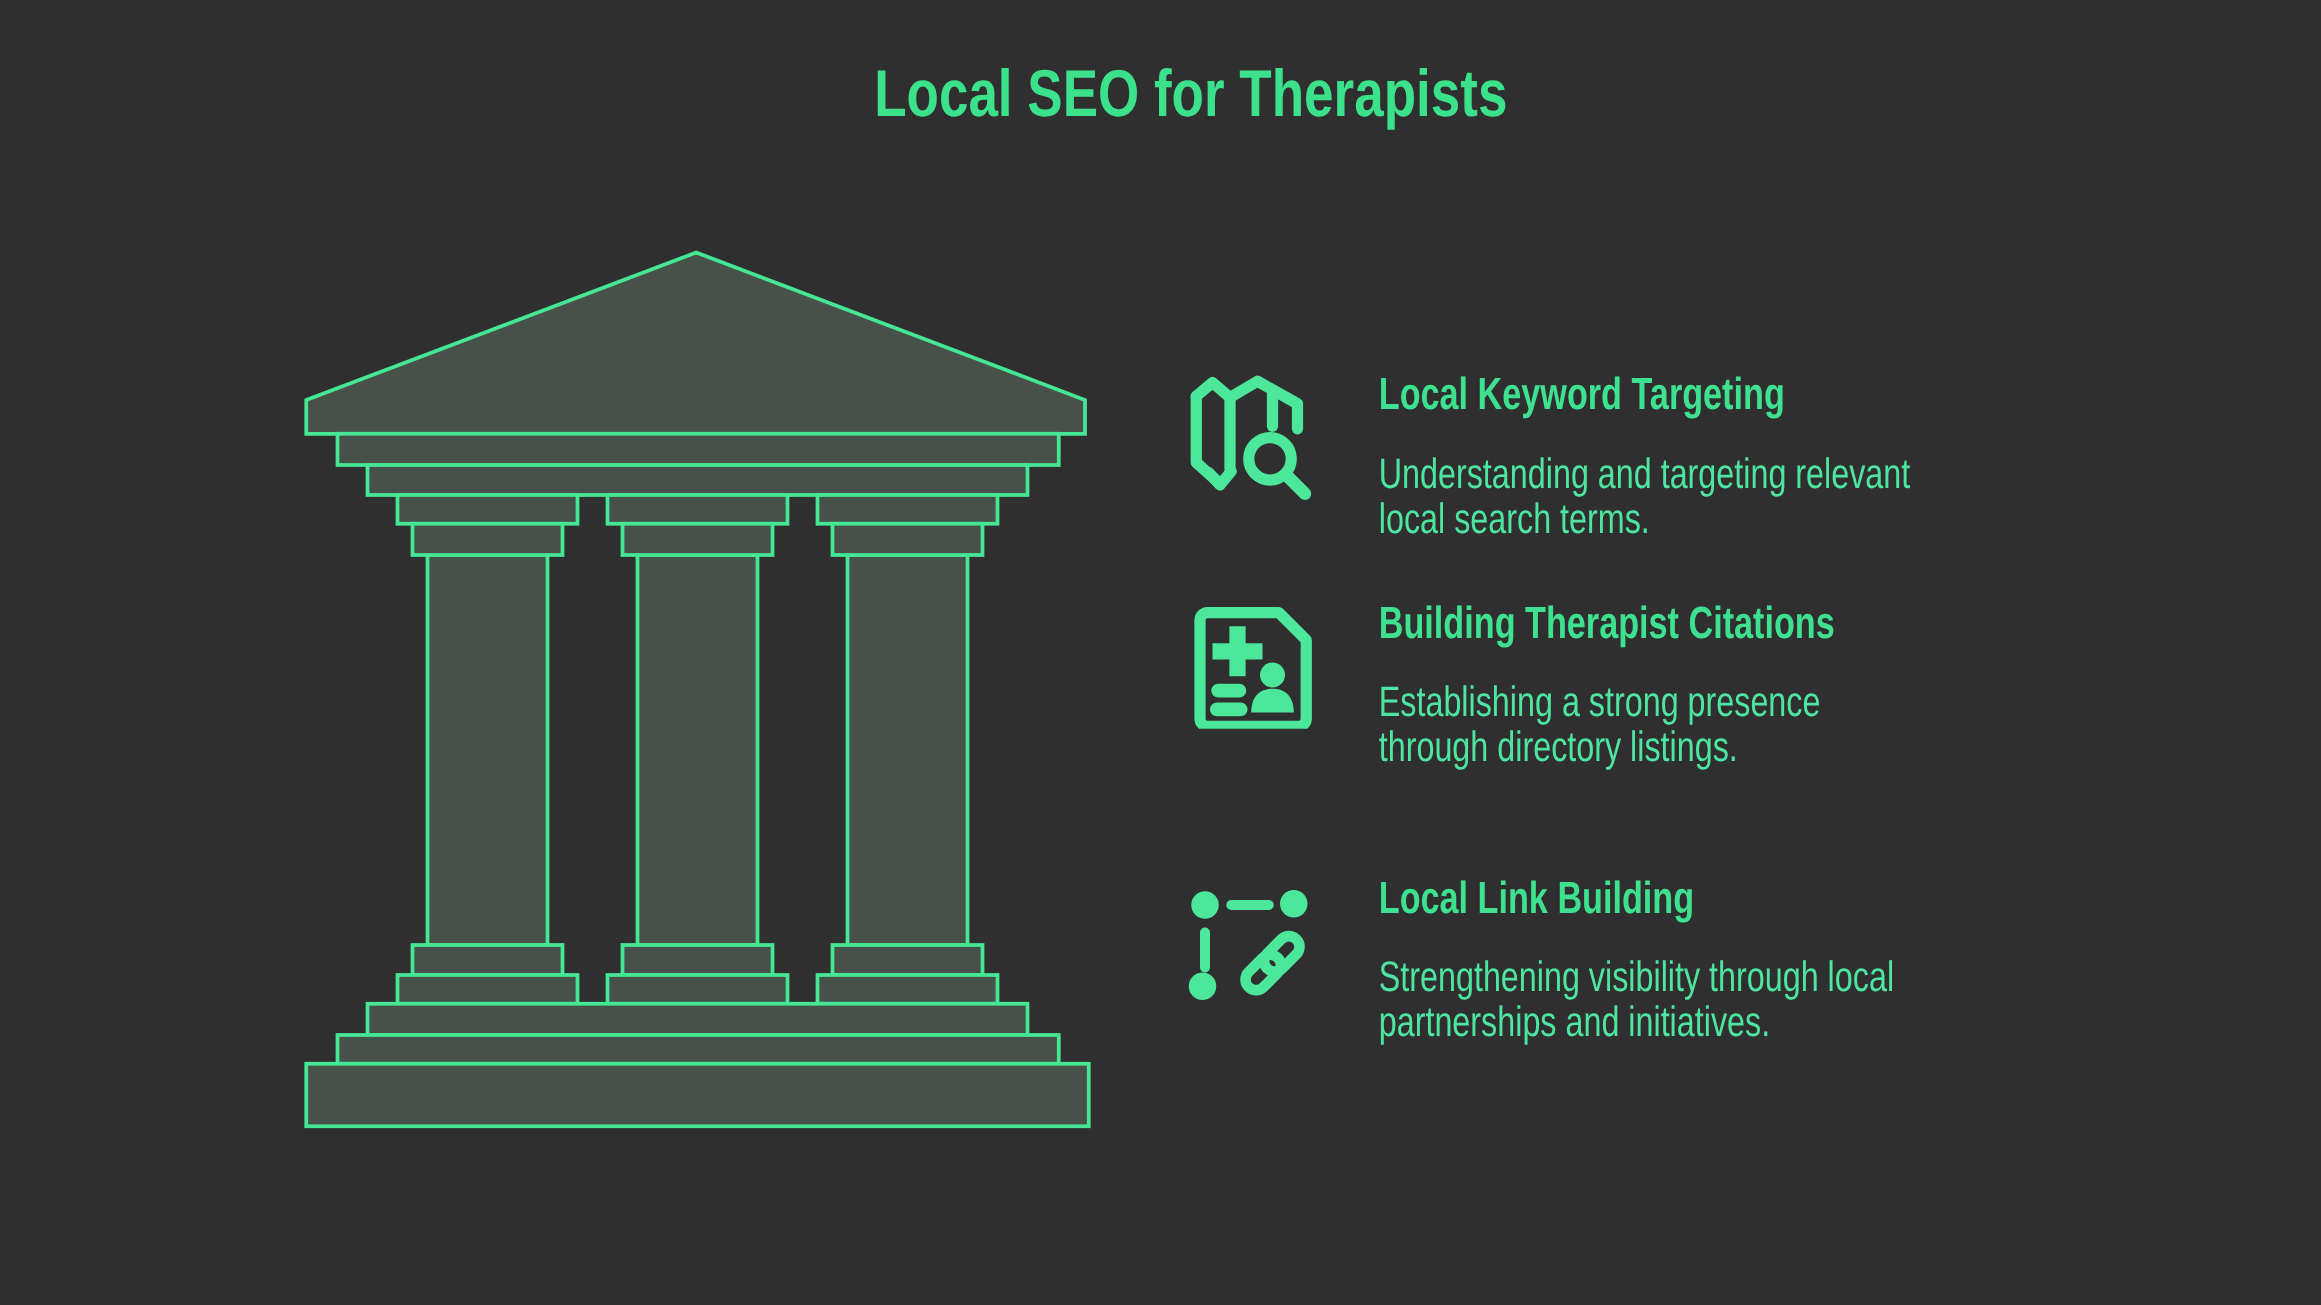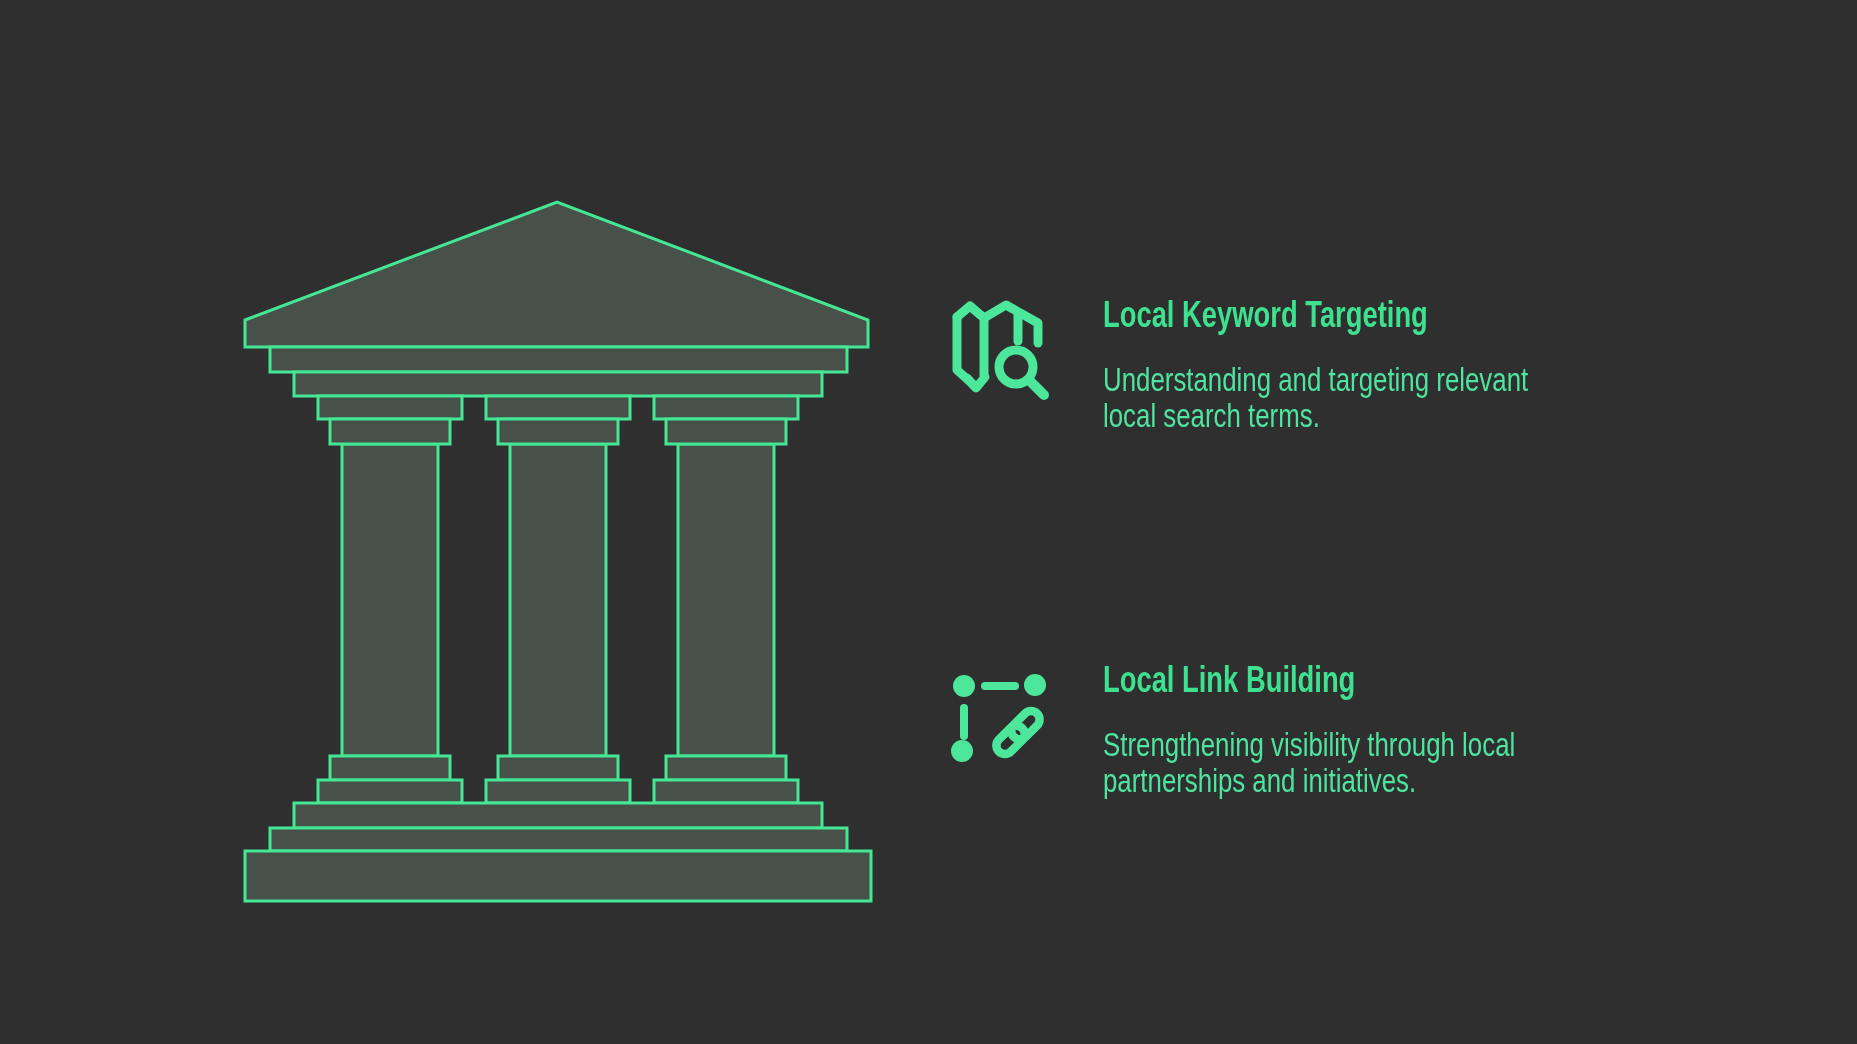--- a/index.html
+++ b/index.html
@@ -16,21 +16,21 @@
   .canvas{position:absolute;inset:0;}
   .title-row{position:absolute;top:49px;left:0;width:100%;text-align:center;}
   .title{
     display:inline-block;font-weight:bold;font-size:53px;line-height:1;
     color:var(--title);white-space:nowrap;
     transform:translateX(24px) scaleX(0.80);transform-origin:center top;
   }
   .temple-svg{position:absolute;left:0;top:0;pointer-events:none;}
   .temple-shape{fill:var(--temple-fill);stroke:var(--temple-stroke);stroke-width:3;}
   .item{position:absolute;left:950px;display:flex;align-items:flex-start;gap:28px;}
-  .item-1{top:300px}.item-2{top:483px}.item-3{top:665px}
+  .item-1{top:300px}.item-2{top:483px}.item-3{top:703px}
   .icon-box{width:100px;height:100px;flex:0 0 100px;}
   .item-text{
     margin-left:25px;margin-top:-3px;width:680px;
     transform:scaleX(0.76);transform-origin:left top;
   }
   .item-heading{
     font-size:36px;font-weight:bold;line-height:36px;margin:0 0 28px 0;
     color:var(--heading);white-space:nowrap;
   }
   .item-body{
@@ -42,20 +42,23 @@
   .icon-fill{fill:var(--icon);stroke:none;}
   .doc-outline{stroke:var(--icon);fill:none;stroke-width:9;stroke-linejoin:round;}
   .plus-stroke{stroke:var(--icon);fill:none;stroke-width:13;stroke-linecap:butt;}
   .chain rect{stroke:var(--icon);fill:none;stroke-width:8.5;}
 </style>
 </head>
 <body>
 
 <div class="canvas">
 
+  <div class="title-row">
+    <span class="title">Local SEO for Therapists</span>
+  </div>
 
   <svg class="temple-svg" width="1857" height="1044" viewBox="0 0 1857 1044">
     <g>
       <polygon class="temple-shape" points="245,320 557,202 868,320 868,347 245,347"></polygon>
     </g>
     <g>
       <rect class="temple-shape" x="270" y="347" width="577" height="25"></rect>
       <rect class="temple-shape" x="294" y="372" width="528" height="24"></rect>
     </g>
     <g>
@@ -98,20 +101,37 @@
         <path class="icon-stroke-thick" d="M79 80 L94 95"></path>
       </svg>
     </div>
     <div class="item-text">
       <h2 class="item-heading">Local Keyword Targeting</h2>
       <p class="item-body">Understanding and targeting relevant
 local search terms.</p>
     </div>
   </div>
 
+  <div class="item item-2">
+    <div class="icon-box">
+      <svg width="100" height="100" viewBox="0 0 100 100">
+        <path class="doc-outline" d="M73 7 H16 A6 6 0 0 0 10 13 V92 A6 6 0 0 0 16 98 H89 A6 6 0 0 0 95 92 V29 Z"></path>
+        <path class="plus-stroke" d="M40 18 V58 M20 38 H60"></path>
+        <rect class="icon-fill" x="19" y="64" width="28" height="11" rx="5.5"></rect>
+        <rect class="icon-fill" x="18" y="79" width="30" height="11" rx="5.5"></rect>
+        <circle class="icon-fill" cx="68" cy="57" r="10"></circle>
+        <path class="icon-fill" d="M51 87 C51 72 60 68 68 68 C76 68 85 72 85 87 Z"></path>
+      </svg>
+    </div>
+    <div class="item-text">
+      <h2 class="item-heading">Building Therapist Citations</h2>
+      <p class="item-body">Establishing a strong presence
+through directory listings.</p>
+    </div>
+  </div>
 
   <div class="item item-3">
     <div class="icon-box">
       <svg width="100" height="100" viewBox="0 0 100 100">
         <circle class="icon-fill" cx="14" cy="21" r="11"></circle>
         <circle class="icon-fill" cx="85" cy="20" r="11"></circle>
         <circle class="icon-fill" cx="12" cy="86" r="11"></circle>
         <rect class="icon-fill" x="31" y="17" width="38" height="8" rx="4"></rect>
         <rect class="icon-fill" x="10" y="39" width="8" height="36" rx="4"></rect>
         <g class="chain" transform="rotate(-45 68 67.5)">

